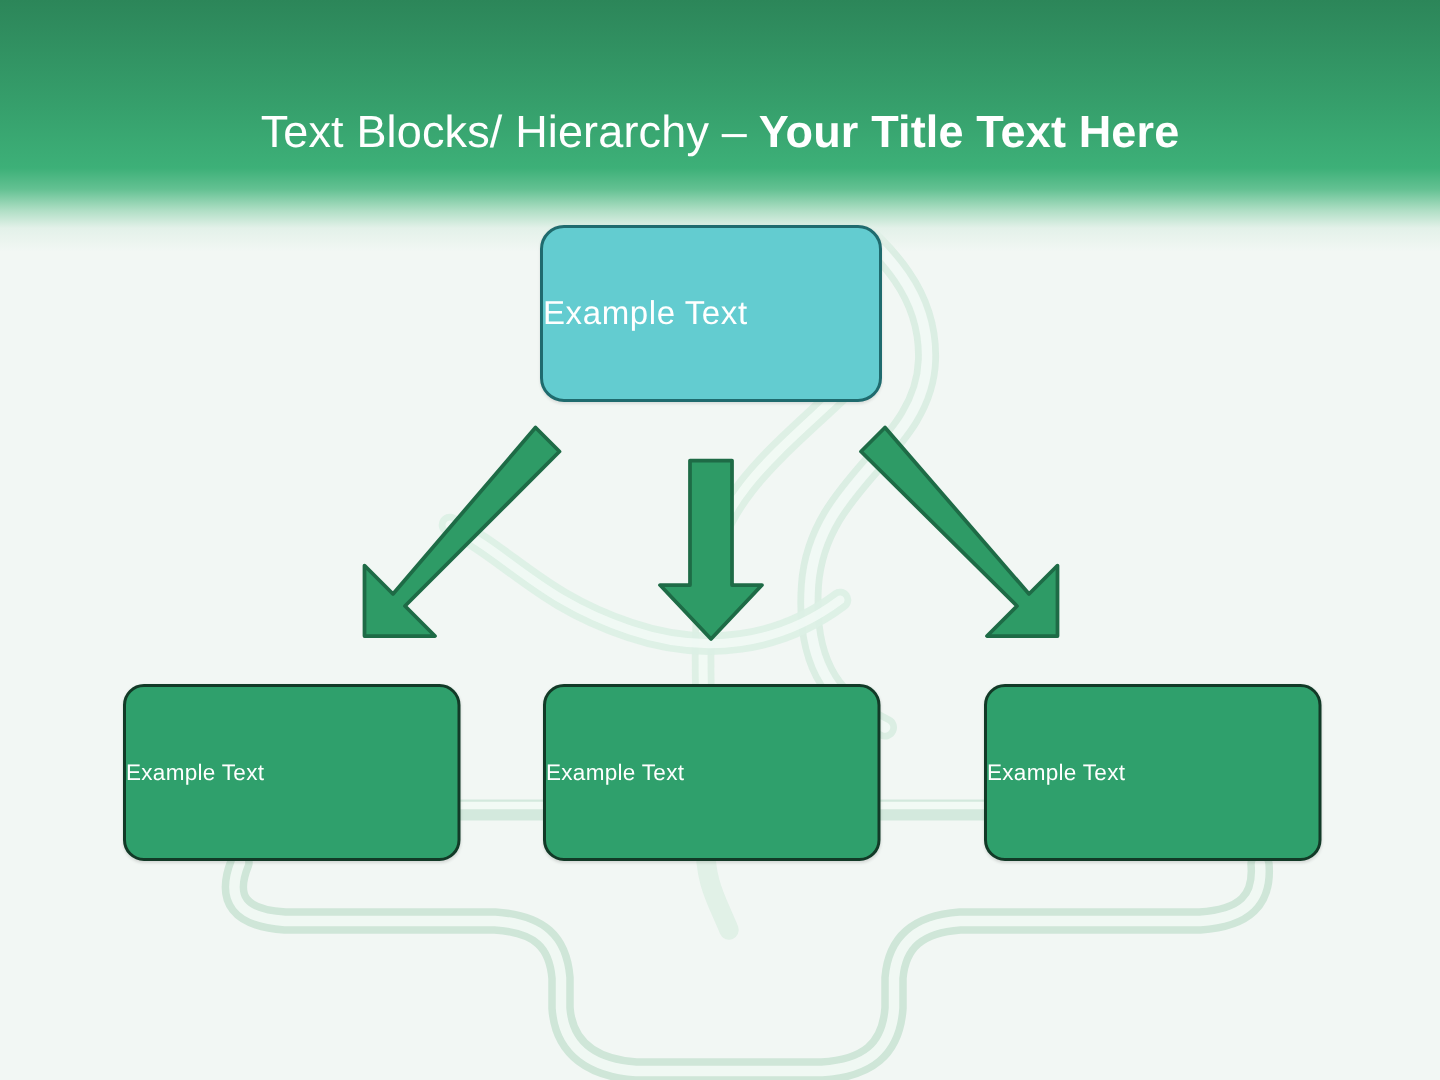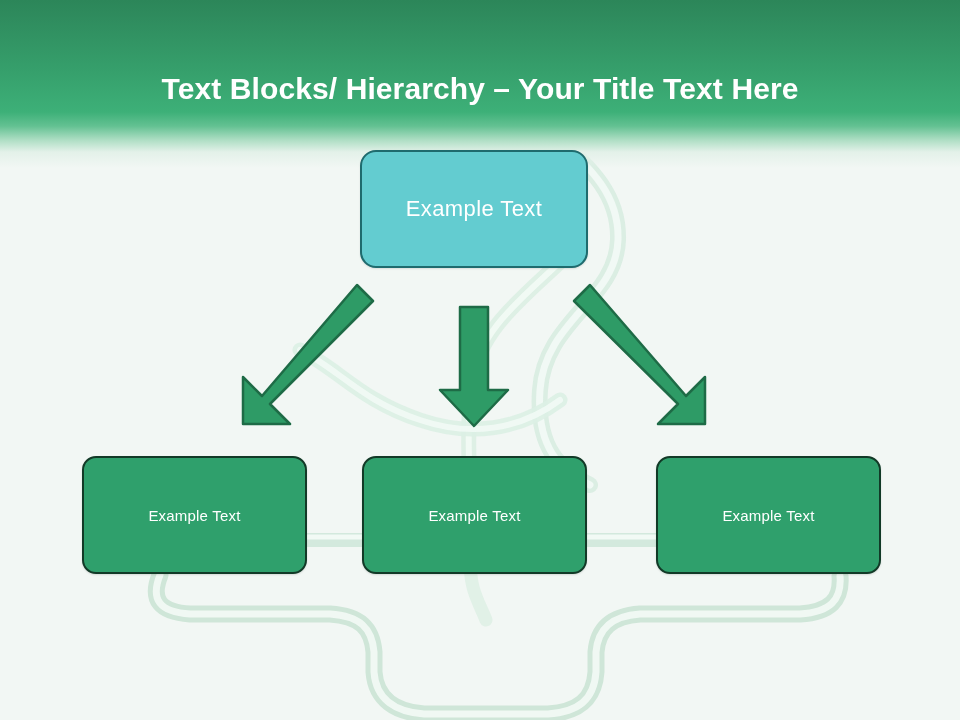--- a/index.html
+++ b/index.html
@@ -45,30 +45,30 @@
     left: 0;
     top: 50px;
     width: 960px;
     text-align: center;
     color: #FFFFFF;
     font-size: 30px;
     line-height: 38px;
     letter-spacing: 0.1px;
     white-space: nowrap;
   }
-  .slide-title .t-bold { font-weight: bold; }
+  .slide-title .t-bold { font-weight: normal; }
   .slide-title .t-light { font-weight: bold; }
 
   
   .node {
     position: absolute;
     box-sizing: border-box;
     display: flex;
     align-items: center;
-    justify-content: center;
+    justify-content: flex-start;
     text-align: center;
     color: #FFFFFF;
     border-radius: 14px;
   }
   .node-top {
     left: 360px;
     top: 150px;
     width: 228px;
     height: 118px;
     background: #63CCD0;

